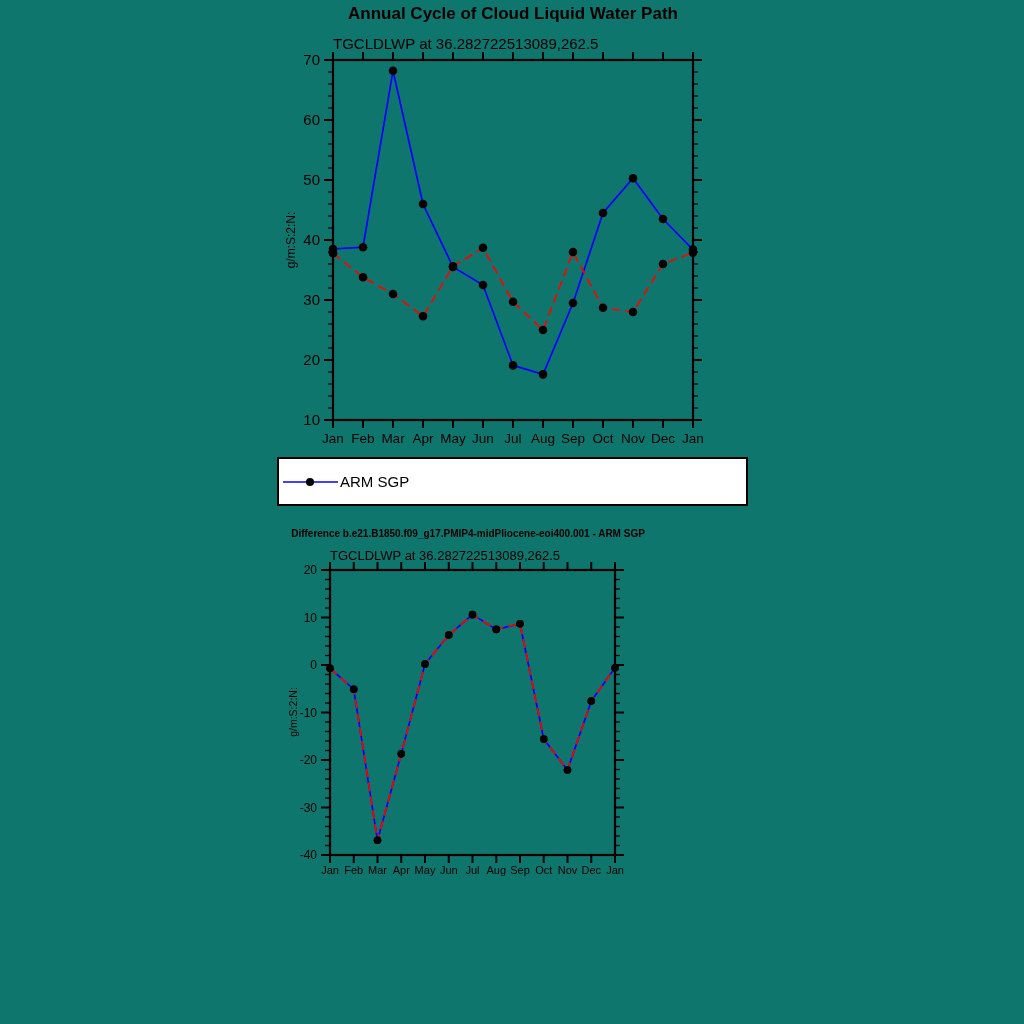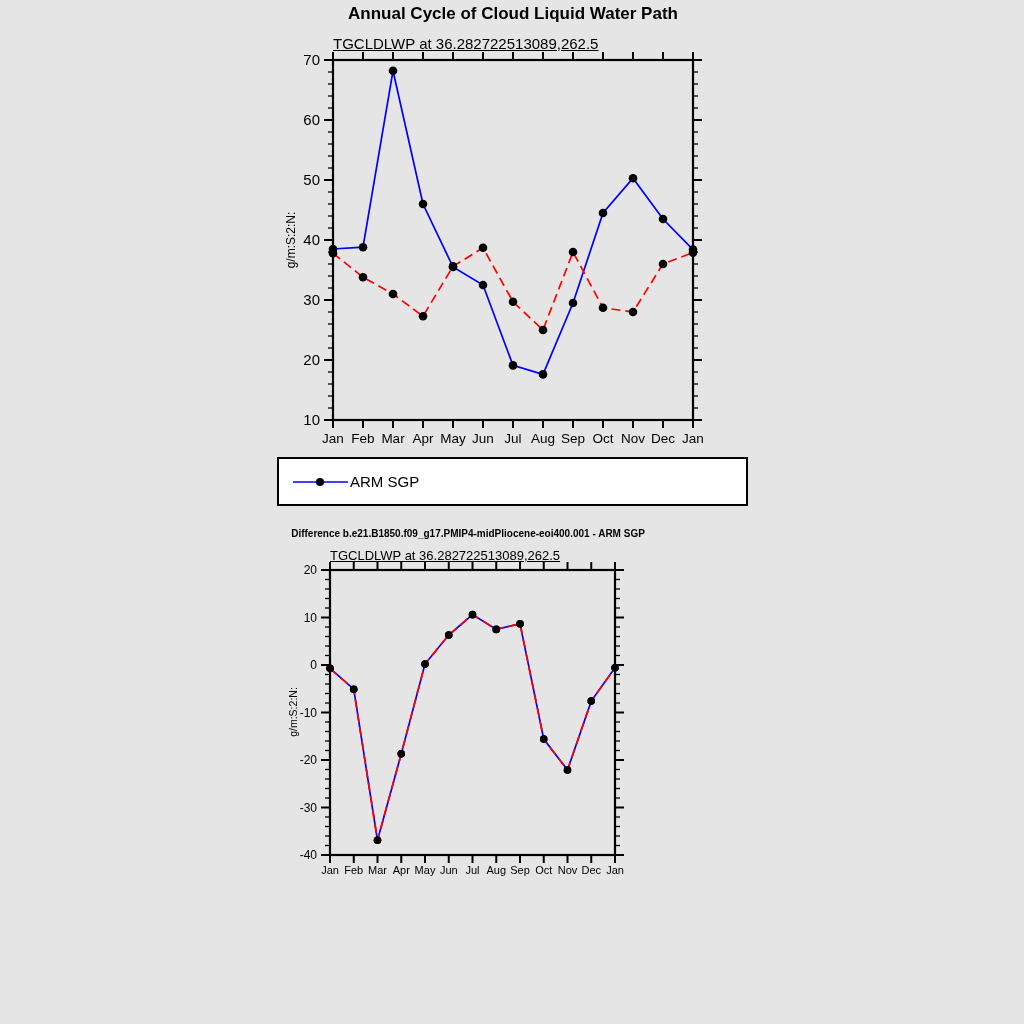--- a/index.html
+++ b/index.html
@@ -1,38 +1,38 @@
 <!DOCTYPE html>
 <html><head>
 <meta charset="utf-8">
 <style>
   html,body{margin:0;padding:0;background:#ffffff;}
   .page{
     position:relative;
     width:1024px;height:1024px;
-    background:#e5e5e5;
+    background:#0f766e;
     font-family:"Liberation Sans",sans-serif;
     color:#000;
     overflow:hidden;
   }
   .abs{position:absolute;white-space:nowrap;}
   .chart-title{font-weight:bold;font-size:17px;transform:translateX(-50%);}
   .chart-title.small{font-size:10px;}
-  .chart-subtitle{font-size:15px;text-decoration:underline;}
+  .chart-subtitle{font-size:15px;}
   .chart-subtitle.small{font-size:13px;}
   .ylab{font-size:12px;transform:translate(-50%,-50%) rotate(-90deg);}
   .ylab.small{font-size:10.5px;}
   #plot-svg{position:absolute;left:0;top:0;pointer-events:none;}
   .legend{
     position:absolute;left:277px;top:457px;width:471px;height:49px;
     border:2px solid #000;box-sizing:border-box;
     display:flex;flex-direction:column;justify-content:center;
     background:#fff;
   }
-  .legend-row{display:flex;align-items:center;height:22px;padding-left:13px;}
+  .legend-row{display:flex;align-items:center;height:22px;padding-left:3px;}
   .legend-label{font-size:15px;white-space:nowrap;margin-left:1px;}
   .swatch{display:block;}
 </style>
 </head>
 <body>
 
 <div class="page">
 
   <div class="abs chart-title" style="left:513px;top:4px;">Annual Cycle of Cloud Liquid Water Path</div>
   <div class="abs chart-subtitle" style="left:333px;top:35px;">TGCLDLWP at 36.282722513089,262.5</div>

